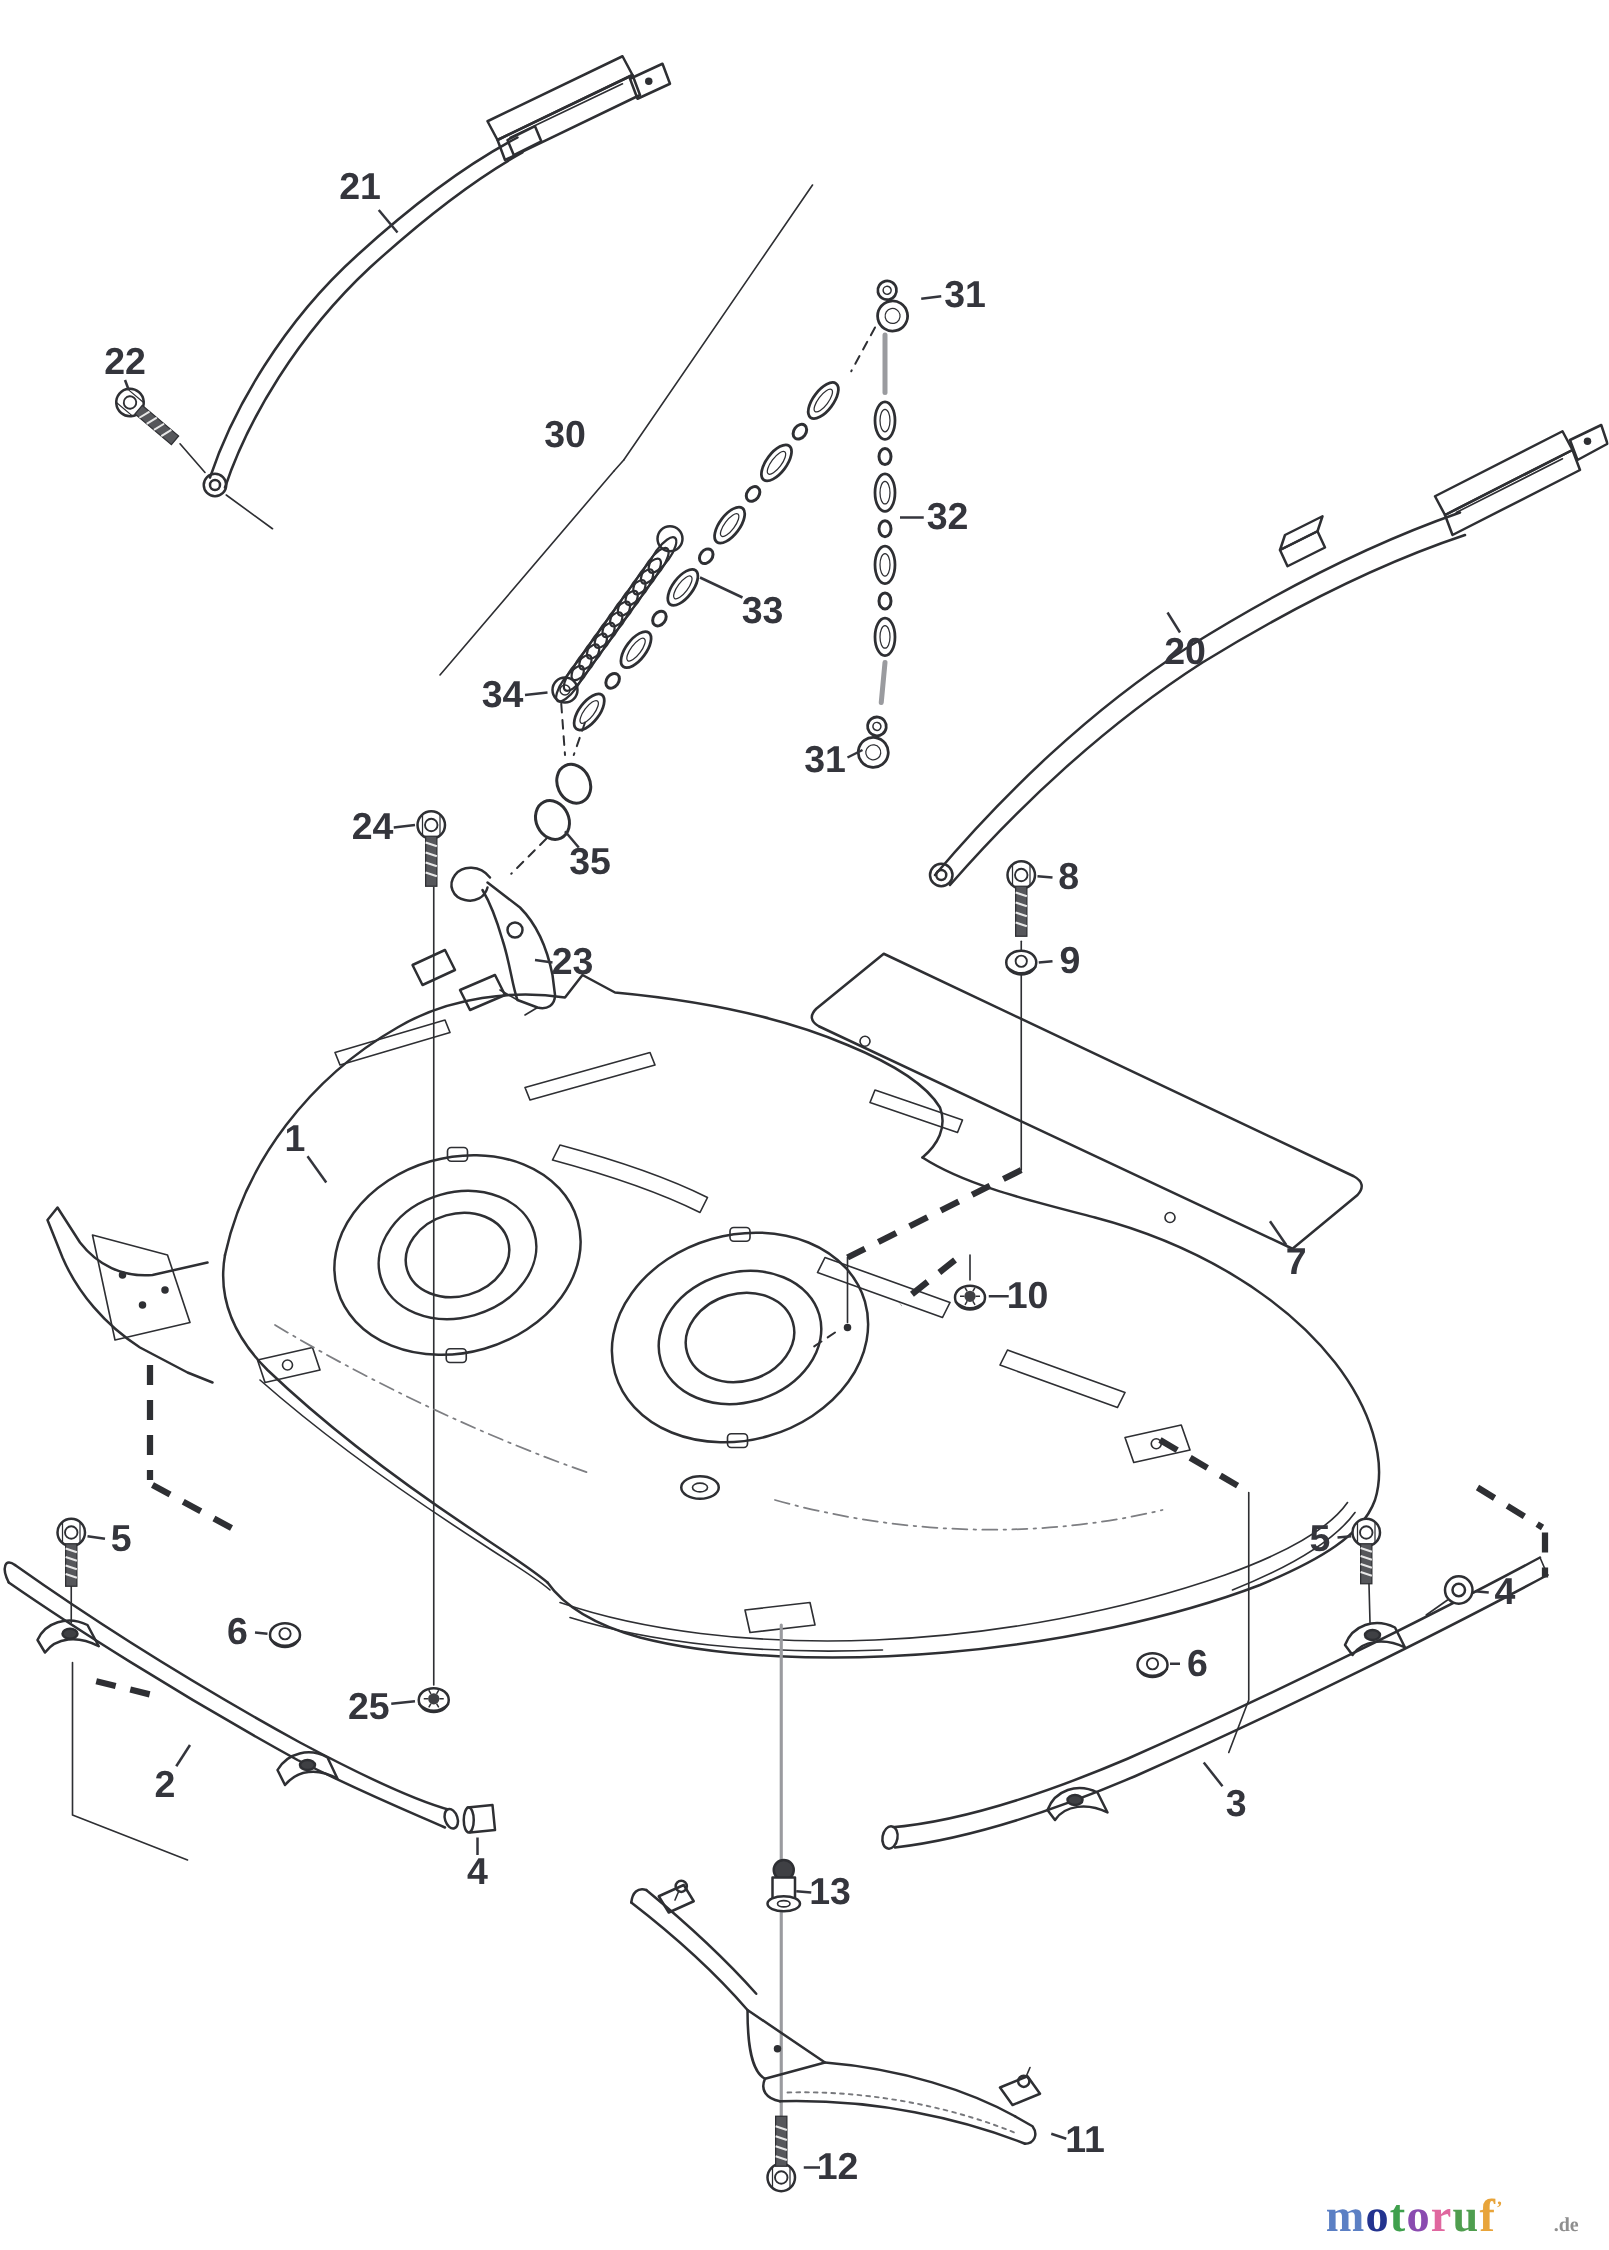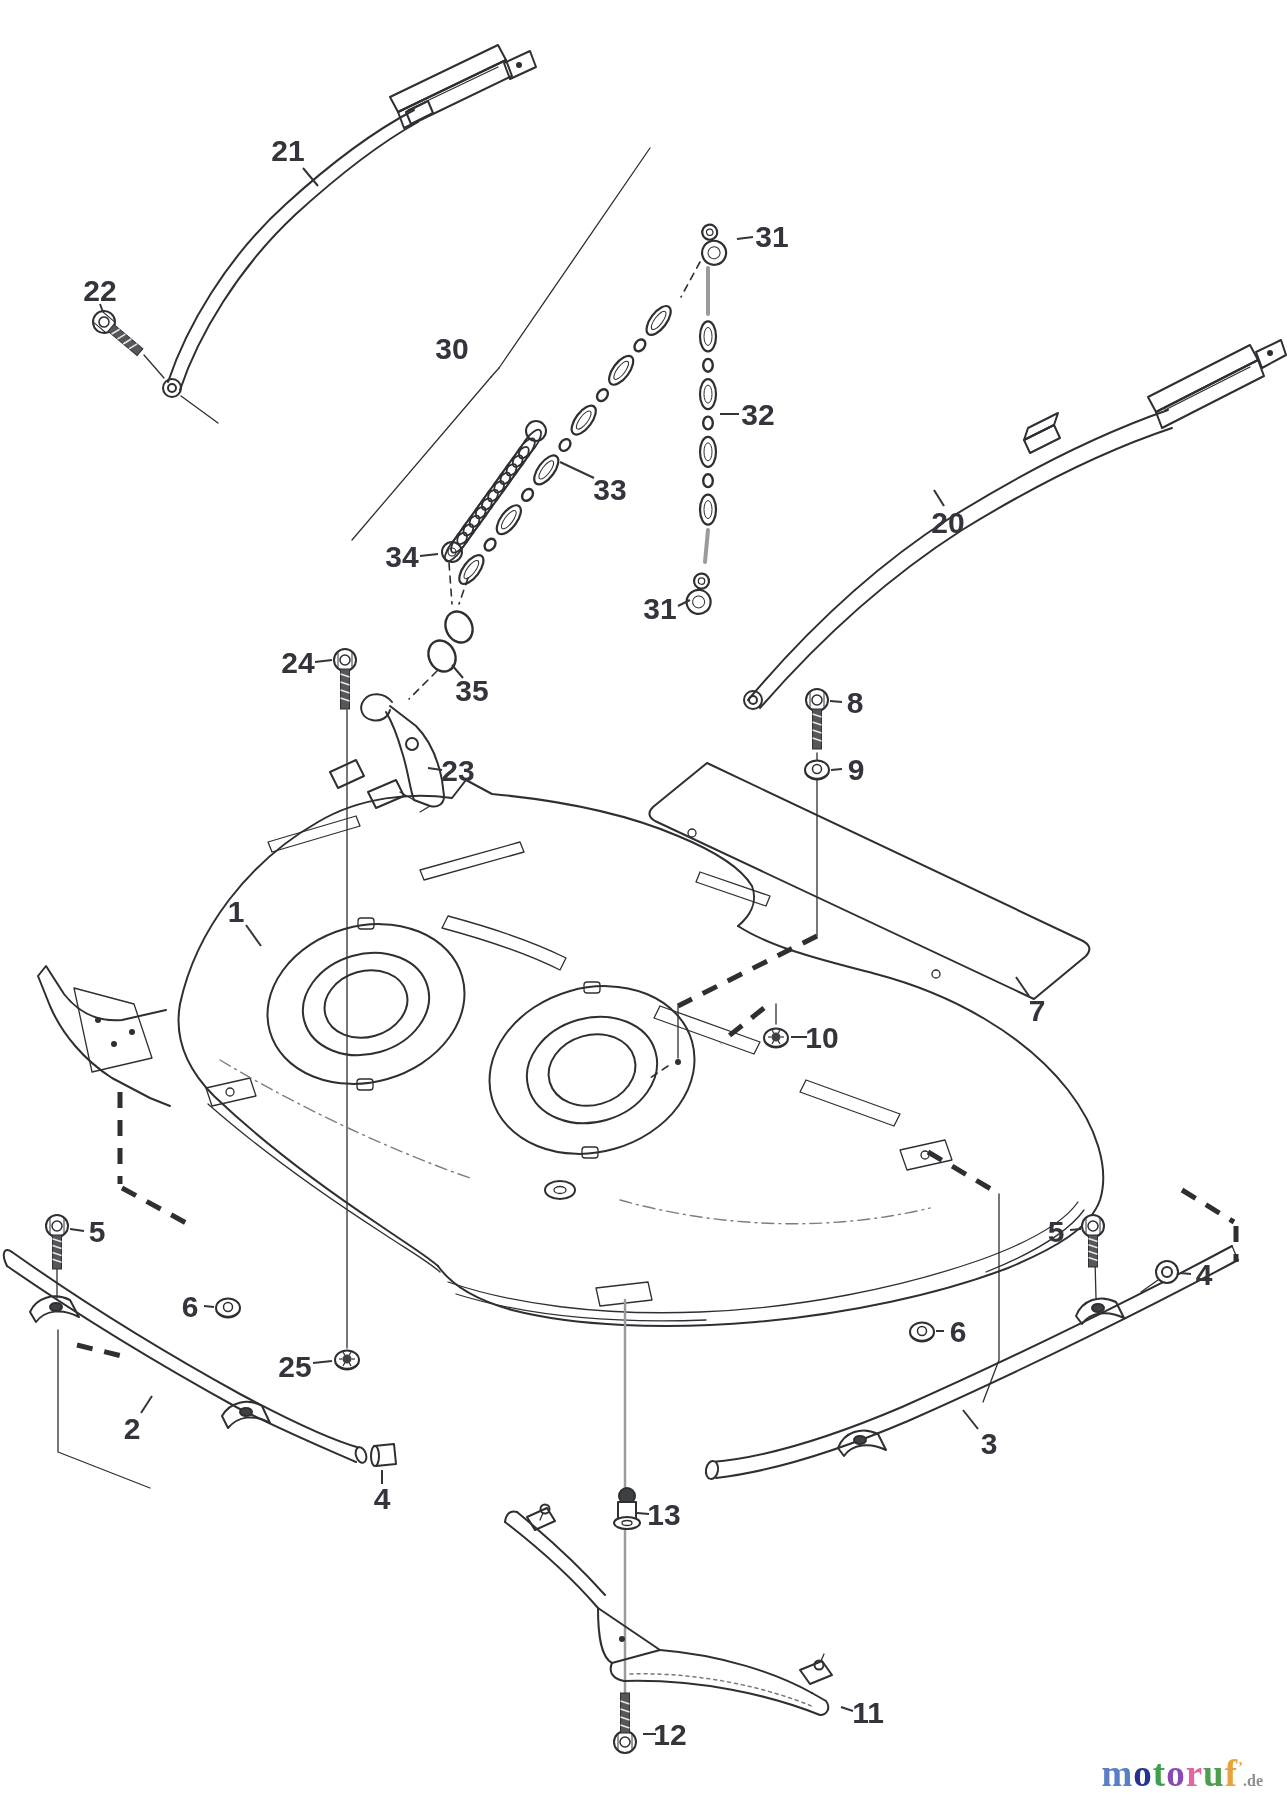--- a/index.html
+++ b/index.html
@@ -14,21 +14,21 @@
   .ds{stroke-dasharray:7 6;stroke-width:1.6;}
   .dd{stroke-dasharray:12 5 2 5;stroke:#7d7e82;stroke-width:1.4;}
   .st{stroke-dasharray:3 4;stroke:#77787c;stroke-width:1.5;}
   .dt{fill:#2e2f33;stroke:none;}
   .dk{fill:#3f4044;stroke:#2e2f33;}
   .wh{fill:#ffffff;}
   
   .watermark{position:absolute;right:24px;bottom:8px;
     font-family:"Liberation Serif", serif;font-weight:bold;font-size:37px;
     letter-spacing:1px;line-height:1;user-select:none;}
-  .watermark .wm-suffix{font-size:16px;letter-spacing:0;}
+  .watermark .wm-suffix{font-size:16px;letter-spacing:0;margin-left:41px;}
   .watermark .wm-accent{font-size:15px;vertical-align:14px;letter-spacing:0;}
 </style>
 </head>
 <body>
 
 <div class="stage">
 <svg id="diagram-svg" width="1287" height="1800" viewBox="0 0 1287 1800" xmlns="http://www.w3.org/2000/svg">
 
   <g id="artwork" class="ln">
 

